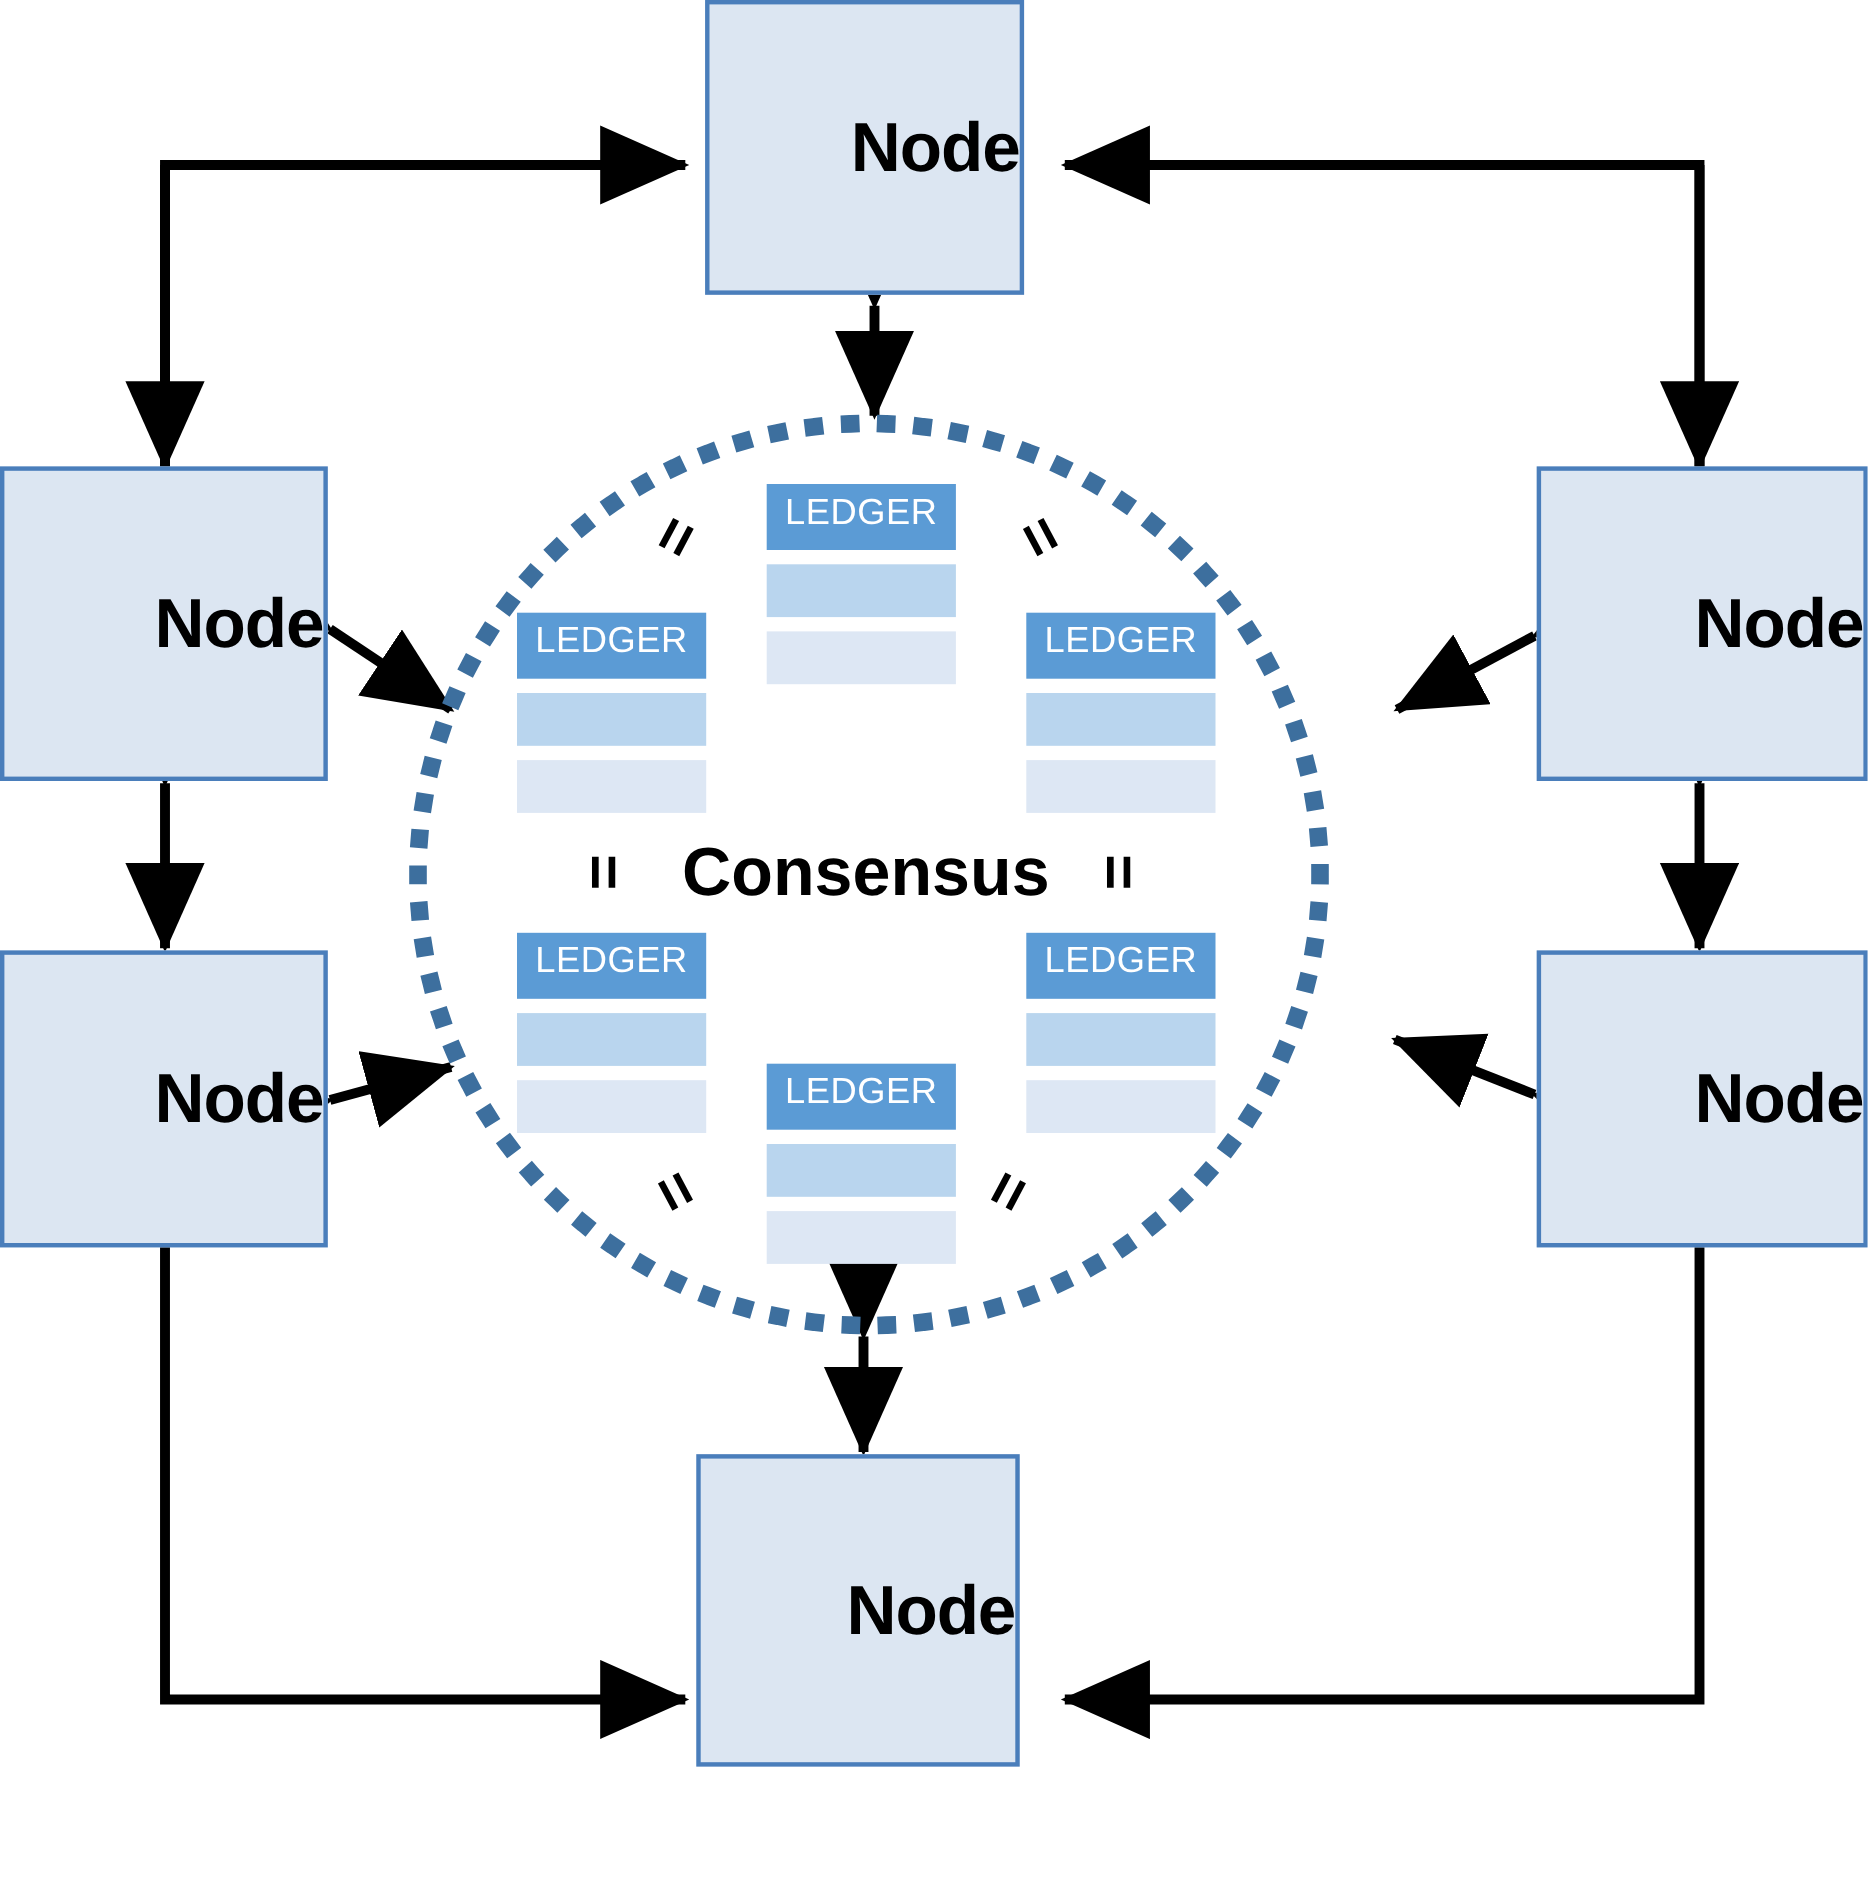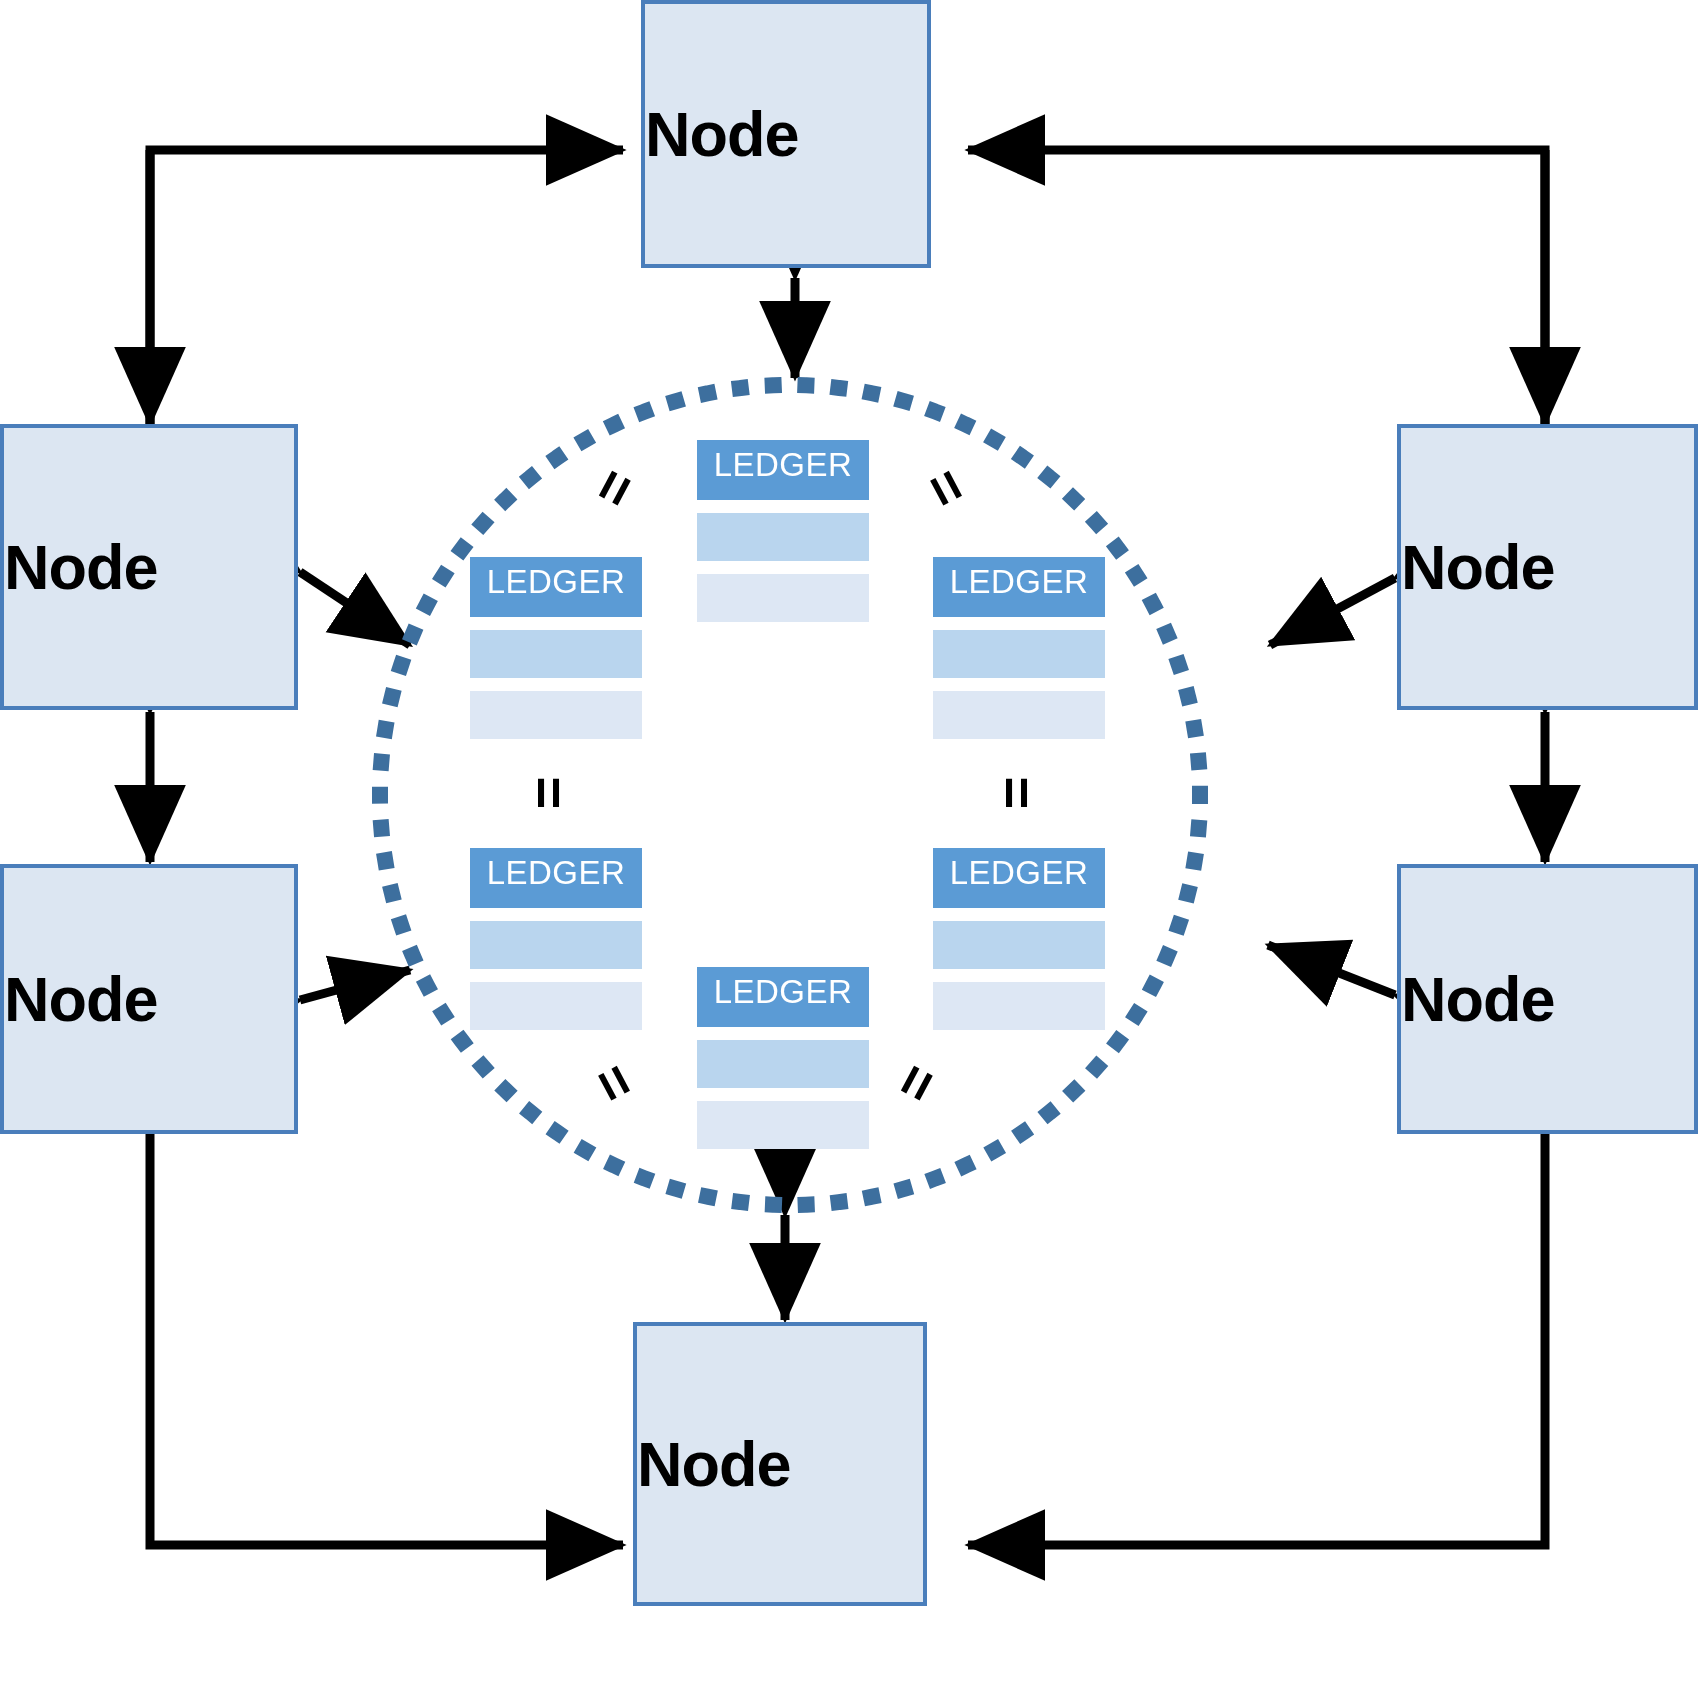--- a/index.html
+++ b/index.html
@@ -24,21 +24,21 @@
     width: 1698px;
     height: 1706px;
   }
   .node-box {
     position: absolute;
     background: #dce6f2;
     border: 4px solid #4a7ebb;
     box-sizing: border-box;
     display: flex;
     align-items: center;
-    justify-content: flex-start;
+    justify-content: flex-end;
   }
   .node-label {
     font-family: "Liberation Sans", sans-serif;
     font-weight: bold;
     font-size: 63px;
     color: #000000;
     letter-spacing: -1px;
     line-height: 1;
   }
   .ledger-stack {
@@ -192,14 +192,15 @@
 
   <div class="eqsign" style="left:598px; top:460px; transform: rotate(-62deg);">=</div>
   <div class="eqsign" style="left:930px; top:460px; transform: rotate(62deg);">=</div>
 
   <div class="eqsign" style="left:532px; top:765px; transform: rotate(-90deg);">=</div>
   <div class="eqsign" style="left:1000px; top:765px; transform: rotate(-90deg);">=</div>
 
   <div class="eqsign" style="left:598px; top:1055px; transform: rotate(62deg);">=</div>
   <div class="eqsign" style="left:900px; top:1055px; transform: rotate(-62deg);">=</div>
 
+  <div class="consensus-label" style="left:620px; top:763px;">Consensus</div>
 
 </div>
 
 </body></html>

